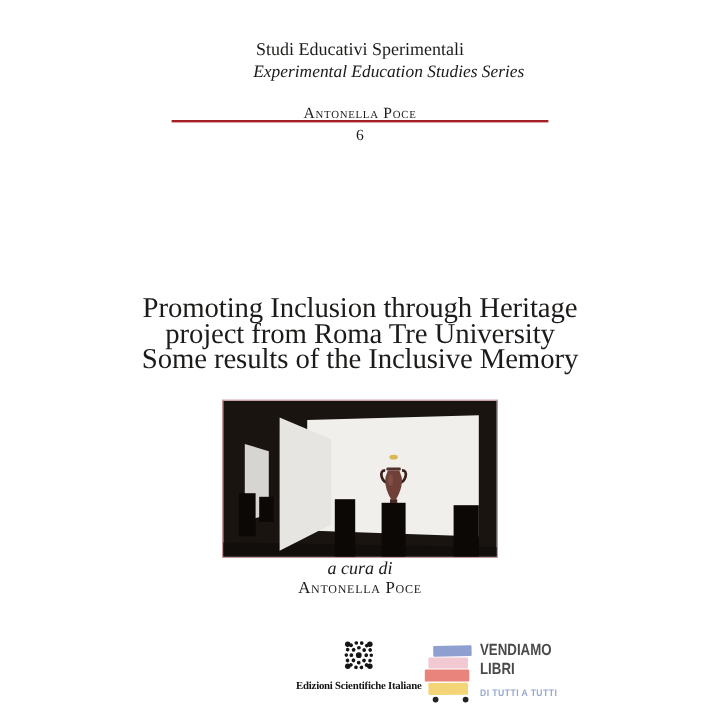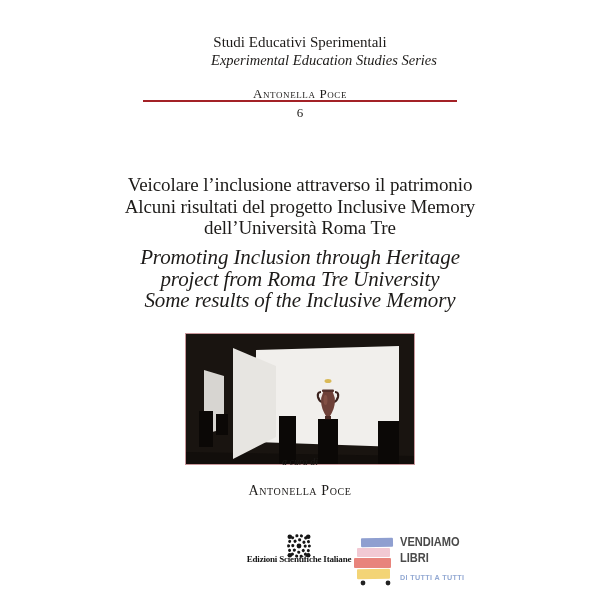--- a/index.html
+++ b/index.html
@@ -13,34 +13,34 @@
   
   .series-it   { top:34px;  font-size:15px; }
   .series-en   { top:52px;  font-size:14.5px; font-style:italic;margin-left:48px; }
   .collana     { top:74px;  font-size:11.5px; font-style:italic; }
   .director    { top:86px;  font-size:13px; font-variant:small-caps; letter-spacing:.6px; }
   .rule        { top:100px; left:143px; width:314px; height:2px; background:#a32126; }
   .volume      { top:105px; font-size:13px; }
 
   
   .title-block    { top:174px; font-size:19px; line-height:21.5px; letter-spacing:-.1px; }
-  .subtitle-block { top:247px; font-size:21px; line-height:21.5px; font-style:italic; letter-spacing:-.1px; }
+  .subtitle-block { top:247px; font-size:24px; line-height:21.5px; letter-spacing:-.1px; }
 
   
   .gallery { left:185px; top:333px; width:230px; height:132px;
              border:1px solid #c7969a; box-sizing:border-box; }
   .gallery svg { display:block; width:228px; height:130px; }
 
   
-  .cura        { top:456px; font-size:10px; font-style:italic; }
+  .cura        { top:466px; font-size:15px; font-style:italic; }
   .editor-name { top:483px; font-size:14px; font-variant:small-caps; letter-spacing:.6px; }
 
   
   .esi-emblem { left:283px; top:530px; width:32px; height:32px; }
-  .esi-name   { left:233px; top:554px; width:132px; text-align:center;
+  .esi-name   { left:233px; top:566px; width:132px; text-align:center;
                 font-size:9px; font-weight:bold; letter-spacing:-.2px; color:#141414; }
 
   
   .vl-icon    { left:352px; top:532px; width:44px; height:56px; }
   .vl-name    { left:400px; top:534px; font-family:"Liberation Sans", sans-serif;
                 font-weight:bold; font-size:13.5px; line-height:15.5px; color:#4a4a4a;
                 transform:scaleX(.82); transform-origin:left top; white-space:nowrap; }
   .vl-tagline { left:400px; top:573px; font-family:"Liberation Sans", sans-serif;
                 font-weight:bold; font-size:8px; color:#93a9d3; letter-spacing:.4px;
                 transform:scaleX(.9); transform-origin:left top; white-space:nowrap; }
@@ -49,25 +49,20 @@
 <body>
 
 <div class="cover">
 
   <div class="abs center series-it">Studi Educativi Sperimentali</div>
   <div class="abs center series-en">Experimental Education Studies Series</div>
   <div class="abs center director">Antonella Poce</div>
   <div class="abs rule"></div>
   <div class="abs center volume">6</div>
 
-  <div class="abs center title-block">
-    <div>Veicolare l’inclusione attraverso il patrimonio</div>
-    <div>Alcuni risultati del progetto Inclusive Memory</div>
-    <div>dell’Università Roma Tre</div>
-  </div>
 
   <div class="abs center subtitle-block">
     <div>Promoting Inclusion through Heritage</div>
     <div>project from Roma Tre University</div>
     <div>Some results of the Inclusive Memory</div>
   </div>
 
   <div class="abs gallery">
     <svg viewBox="0 0 228 130">
       <rect x="0" y="0" width="228" height="130" fill="#191410"></rect>

